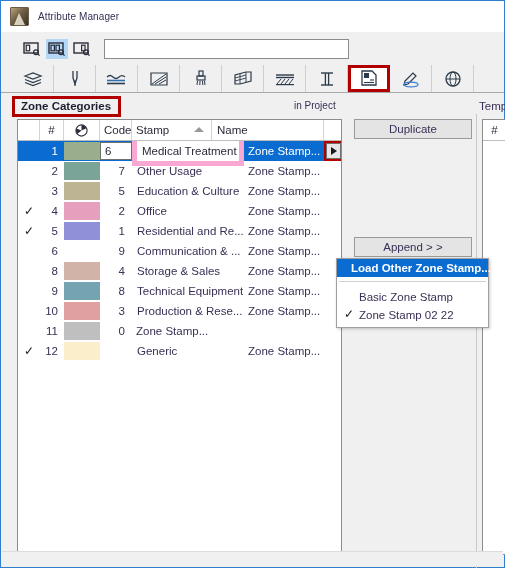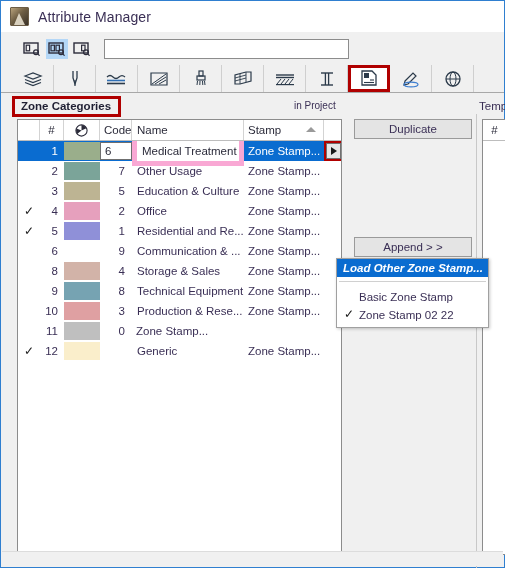--- a/index.html
+++ b/index.html
@@ -22,21 +22,21 @@
   .app-icon{
     width:17px;height:17px;margin-right:9px;flex:none;
     background:linear-gradient(135deg,#b9a37c 0%,#6f5f44 45%,#3a3228 100%);
     border:1px solid #6b5c45;border-radius:1px;position:relative;overflow:hidden;
   }
   .app-icon::after{
     content:"";position:absolute;left:3px;bottom:0;
     border-left:5px solid transparent;border-right:6px solid transparent;
     border-bottom:12px solid #efe7d6;opacity:.85;
   }
-  .title-text{font-size:14px;color:#3a2f55;letter-spacing:.1px;}
+  .title-text{font-size:10px;color:#3a2f55;letter-spacing:.1px;}
 
   
   .searchrow{
     height:33px;display:flex;align-items:center;padding-left:20px;box-sizing:border-box;
     background:#f0f0f0;
   }
   .vbtn{
     width:22px;height:20px;margin-right:3px;box-sizing:border-box;
     display:flex;align-items:center;justify-content:center;
     background:#f0f0f0;border:0;position:relative;
@@ -154,21 +154,21 @@
   
   .menu{
     position:absolute;left:334px;top:164px;width:151px;
     background:#ffffff;border:1px solid #a0a0a0;box-shadow:1px 1px 3px rgba(0,0,0,.22);
     z-index:20;padding-bottom:3px;
   }
   .mitem{
     height:18px;display:flex;align-items:center;font-size:11.5px;color:#3a2f55;
     padding-left:22px;box-sizing:border-box;white-space:nowrap;position:relative;
   }
-  .mitem.hi{background:#0a6cd0;color:#ffffff;font-weight:bold;padding-left:6px;font-style:italic;}
+  .mitem.hi{background:#0a6cd0;color:#ffffff;font-weight:bold;padding-left:14px;}
   .msep{height:1px;background:#d0d0d0;margin:4px 2px 6px 2px;}
   .mcheck{position:absolute;left:7px;top:1px;font-size:12px;color:#1a1a1a;}
 
   
   .footer{position:absolute;left:1px;right:1px;bottom:1px;height:14px;background:#f0f0f0;border-top:1px solid #dcdcdc;}
   svg{display:block;}
 </style>
 </head>
 <body>
 
@@ -313,25 +313,25 @@
         <div class="cell c-chk"></div>
         <div class="cell c-num">#</div>
         <div class="cell c-col">
           <svg width="13" height="13" viewBox="0 0 13 13">
               <circle cx="6.5" cy="6.5" r="5.6" fill="none" stroke="#2b2b3a" stroke-width="1.1"></circle>
               <path d="M6.5 6.5 L6.5 .9 A5.6 5.6 0 0 1 11.4 4.2 Z" fill="#2b2b3a"></path>
               <path d="M6.5 6.5 L2.1 10 A5.6 5.6 0 0 1 1.4 4.6 Z" fill="#2b2b3a"></path>
             </svg>
         </div>
         <div class="cell c-code">Code</div>
-        <div class="cell c-name">Name</div>
         <div class="cell c-stamp">
           <span>Stamp</span>
           <span class="sortarrow"></span>
         </div>
+        <div class="cell c-name">Name</div>
         <div class="cell c-end"></div>
       </div>
       <div class="tbody" id="rows">
           <div class="trow selected">
             <div class="cell c-chk"></div>
             <div class="cell c-num">1</div>
             <div class="cell c-col">
               <span class="swatch" style="background: rgb(154, 174, 139);"></span>
             </div>
             <div class="cell c-code">6</div>

